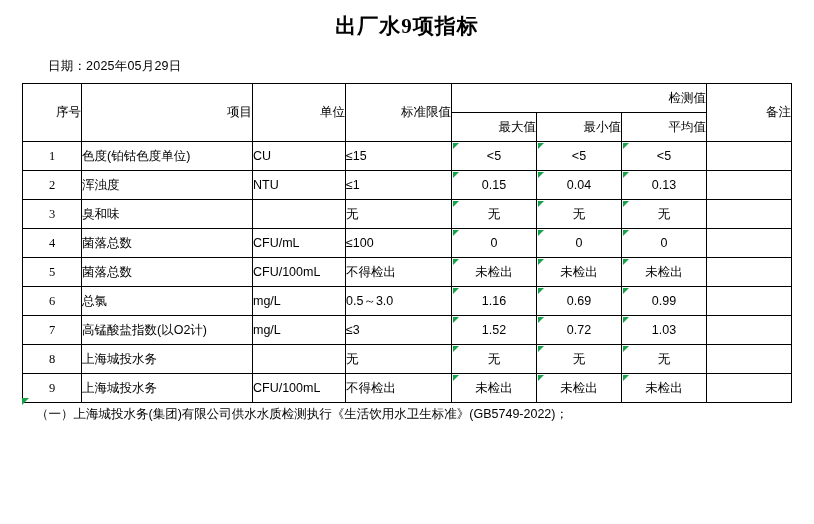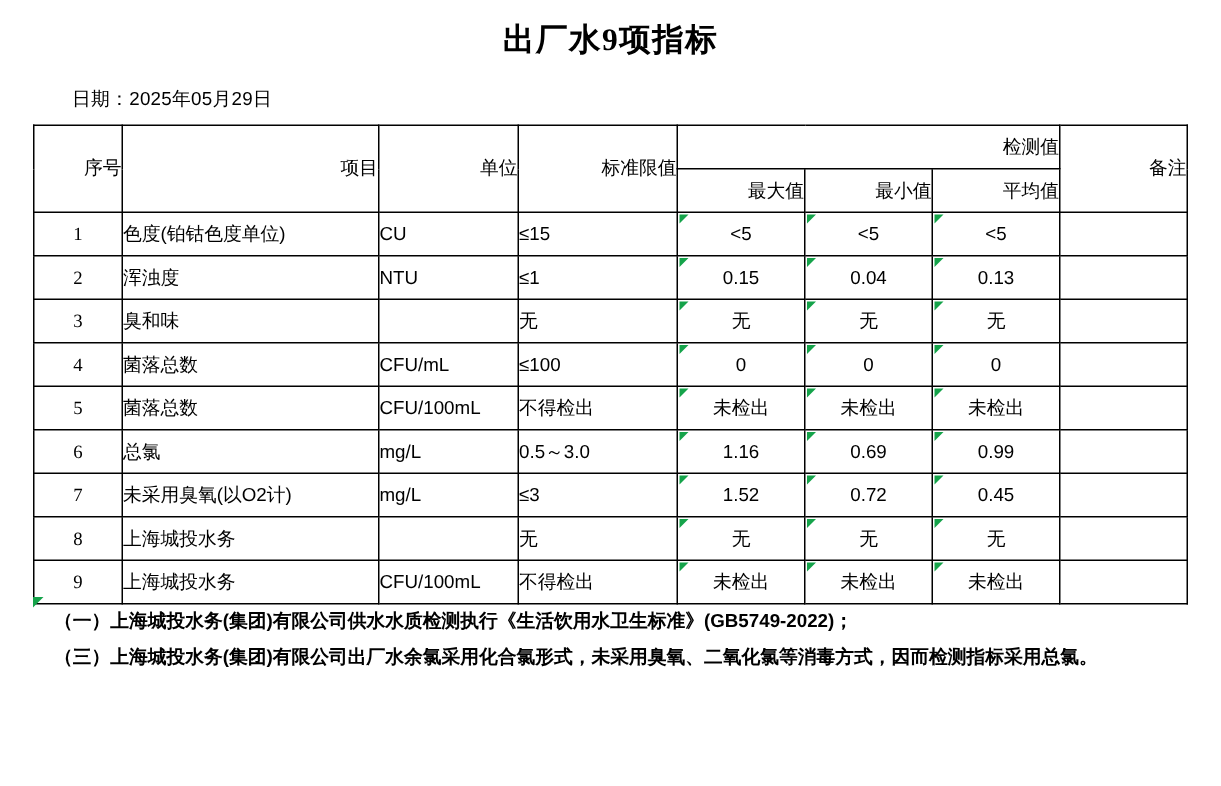--- a/index.html
+++ b/index.html
@@ -85,21 +85,20 @@
     line-height: 1.9;
   }
   .notes .note-head {
     margin-top: 22px;
     margin-bottom: 0;
     padding-left: 2px;
   }
   .notes .note-line {
     padding-left: 14px;
     white-space: nowrap;
-    font-weight: bold;
   }
   .stray-mark {
     position: absolute;
     left: 22px;
     top: 398px;
     width: 0;
     height: 0;
     border-top: 7px solid #15a34a;
     border-right: 7px solid transparent;
   }
@@ -185,26 +184,26 @@
         <td class="c-item">总氯</td>
         <td class="c-unit">mg/L</td>
         <td class="c-limit">0.5～3.0</td>
         <td class="c-val"><span class="mark"></span><span>1.16</span></td>
         <td class="c-val"><span class="mark"></span><span>0.69</span></td>
         <td class="c-val"><span class="mark"></span><span>0.99</span></td>
         <td class="c-note"></td>
       </tr>
       <tr>
         <td class="c-idx">7</td>
-        <td class="c-item">未采用臭氧(以O2计)</td>
+        <td class="c-item">高锰酸盐指数(以O2计)</td>
         <td class="c-unit">mg/L</td>
         <td class="c-limit">≤3</td>
         <td class="c-val"><span class="mark"></span><span>1.52</span></td>
         <td class="c-val"><span class="mark"></span><span>0.72</span></td>
-        <td class="c-val"><span class="mark"></span><span>0.45</span></td>
+        <td class="c-val"><span class="mark"></span><span>1.03</span></td>
         <td class="c-note"></td>
       </tr>
       <tr>
         <td class="c-idx">8</td>
         <td class="c-item">上海城投水务</td>
         <td class="c-unit"></td>
         <td class="c-limit">无</td>
         <td class="c-val"><span class="mark"></span><span>无</span></td>
         <td class="c-val"><span class="mark"></span><span>无</span></td>
         <td class="c-val"><span class="mark"></span><span>无</span></td>
@@ -220,16 +219,15 @@
         <td class="c-val"><span class="mark"></span><span>未检出</span></td>
         <td class="c-note"></td>
       </tr>
     </tbody>
   </table>
 
   <div class="stray-mark"></div>
 
   <div class="notes">
     <div class="note-line">（一）上海城投水务(集团)有限公司供水水质检测执行《生活饮用水卫生标准》(GB5749-2022)；</div>
-    <div class="note-line">（三）上海城投水务(集团)有限公司出厂水余氯采用化合氯形式，未采用臭氧、二氧化氯等消毒方式，因而检测指标采用总氯。</div>
   </div>
 
 </div>
 
 </body></html>

